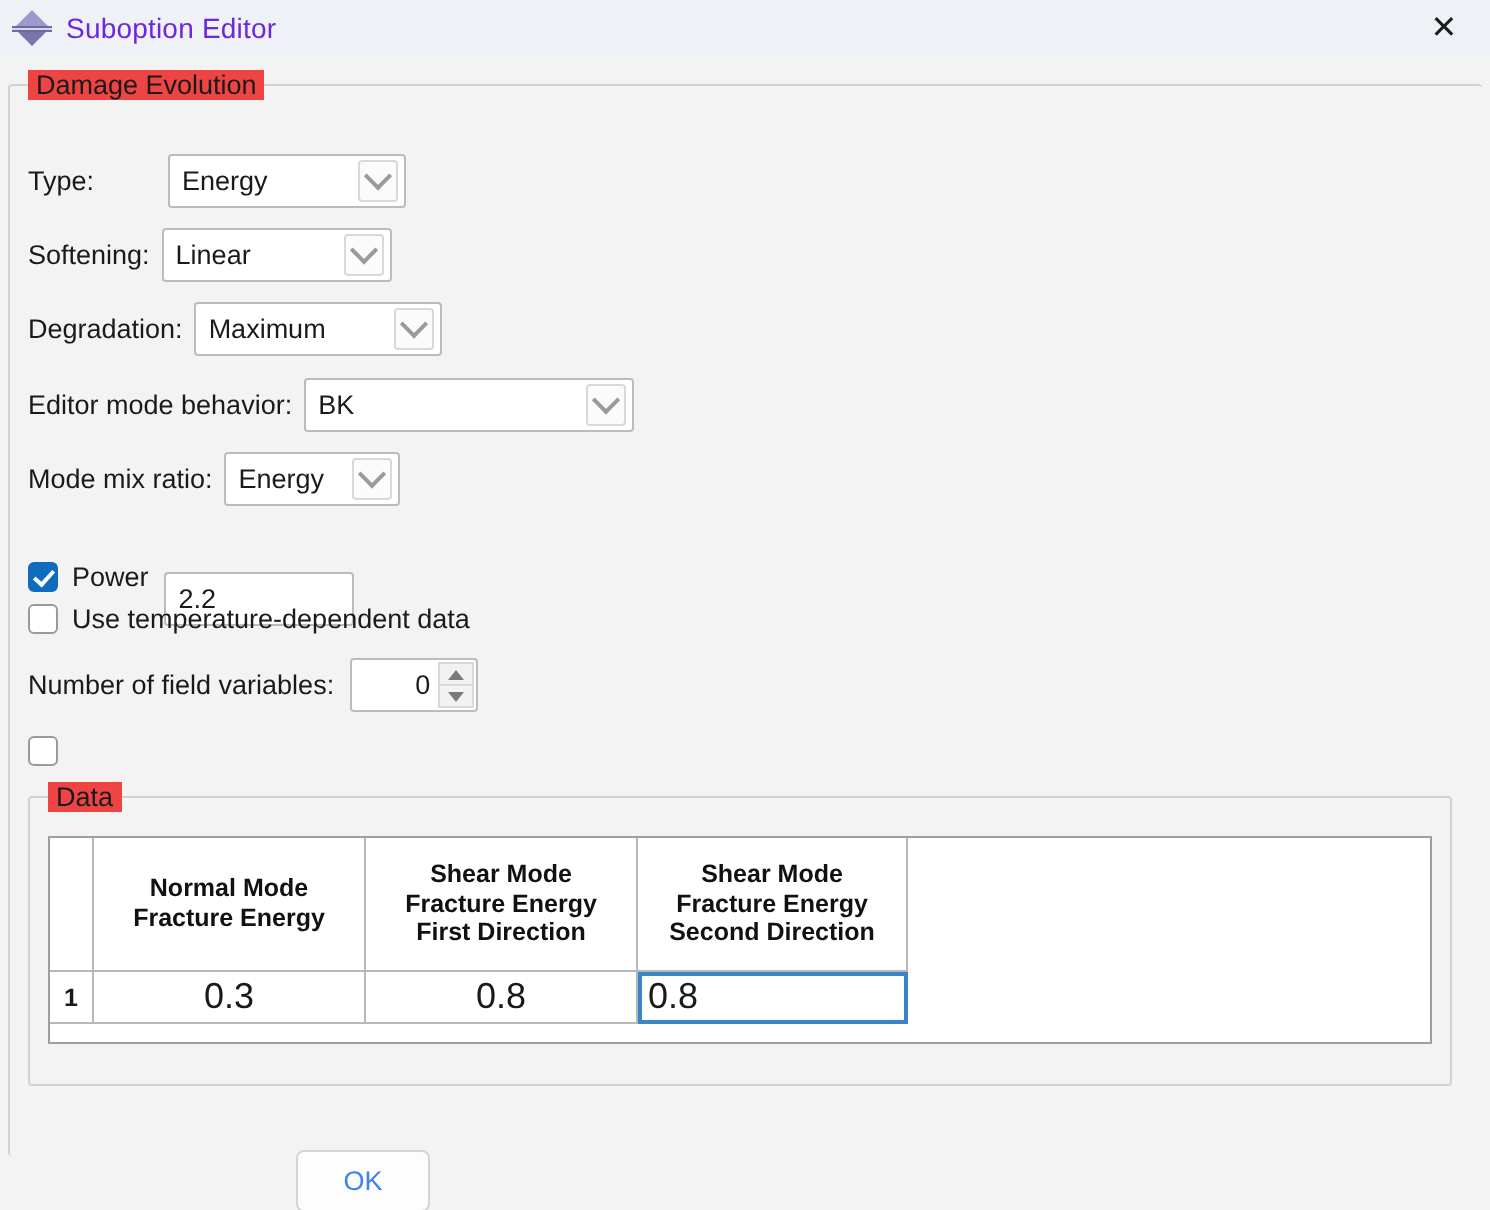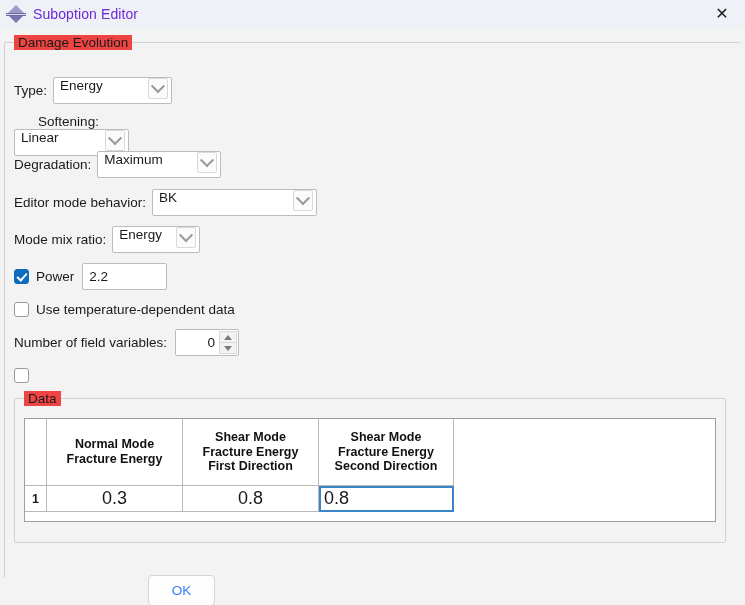--- a/index.html
+++ b/index.html
@@ -133,20 +133,21 @@
 
   
   .combo {
     position: relative;
     height: 27px;
     background: #ffffff;
     border: 1px solid #bcbcbc;
     border-radius: 2px;
     box-sizing: border-box;
     display: flex;
+    align-items: center;
     cursor: pointer;
   }
   .combo .val {
     padding-left: 6px;
     font-size: 13.5px;
     color: #1a1a1a;
     flex: 1;
     overflow: hidden;
   }
   .combo .arrowbox {
@@ -354,31 +355,31 @@
   <div class="title-text">Suboption Editor</div>
   <div class="close-btn">
     <span class="x">✕</span>
   </div>
 </div>
 
 <div class="groupbox" id="damage-group">
   <span class="group-legend">Damage Evolution</span>
 </div>
 
-<div class="frow" style="left:14px; top:77px;">
+<div class="frow" style="left:14px; top:77px;gap:31px;">
   <span class="flabel">Type:</span>
   <div class="combo" style="width:119px;">
     <span class="val">Energy</span>
     <span class="arrowbox">
         <i class="chev"></i>
       </span>
   </div>
 </div>
 
-<div class="frow" style="left:14px; top:114px;flex-direction:column;">
+<div class="frow" style="left:14px; top:114px;">
   <span class="flabel">Softening:</span>
   <div class="combo" style="width:115px;">
     <span class="val">Linear</span>
     <span class="arrowbox">
         <i class="chev"></i>
       </span>
   </div>
 </div>
 
 <div class="frow" style="left:14px; top:151px;">
@@ -407,21 +408,21 @@
     <span class="val">Energy</span>
     <span class="arrowbox">
         <i class="chev"></i>
       </span>
   </div>
 </div>
 
 <div class="cbrow" style="left:14px; top:263px;">
   <span class="cbox checked"></span>
   <span class="flabel" style="margin-right:8px;">Power</span>
-  <span class="tinput" style="width:85px;">2.2</span>
+  <span class="tinput" style="width:95px;margin-top:23px;">2.2</span>
 </div>
 
 <div class="cbrow" style="left:14px; top:302px;">
   <span class="cbox"></span>
   <span class="flabel">Use temperature-dependent data</span>
 </div>
 
 <div class="frow" style="left:14px; top:329px;">
   <span class="flabel" style="margin-right:8px;">Number of field variables:</span>
   <div class="spinner">

